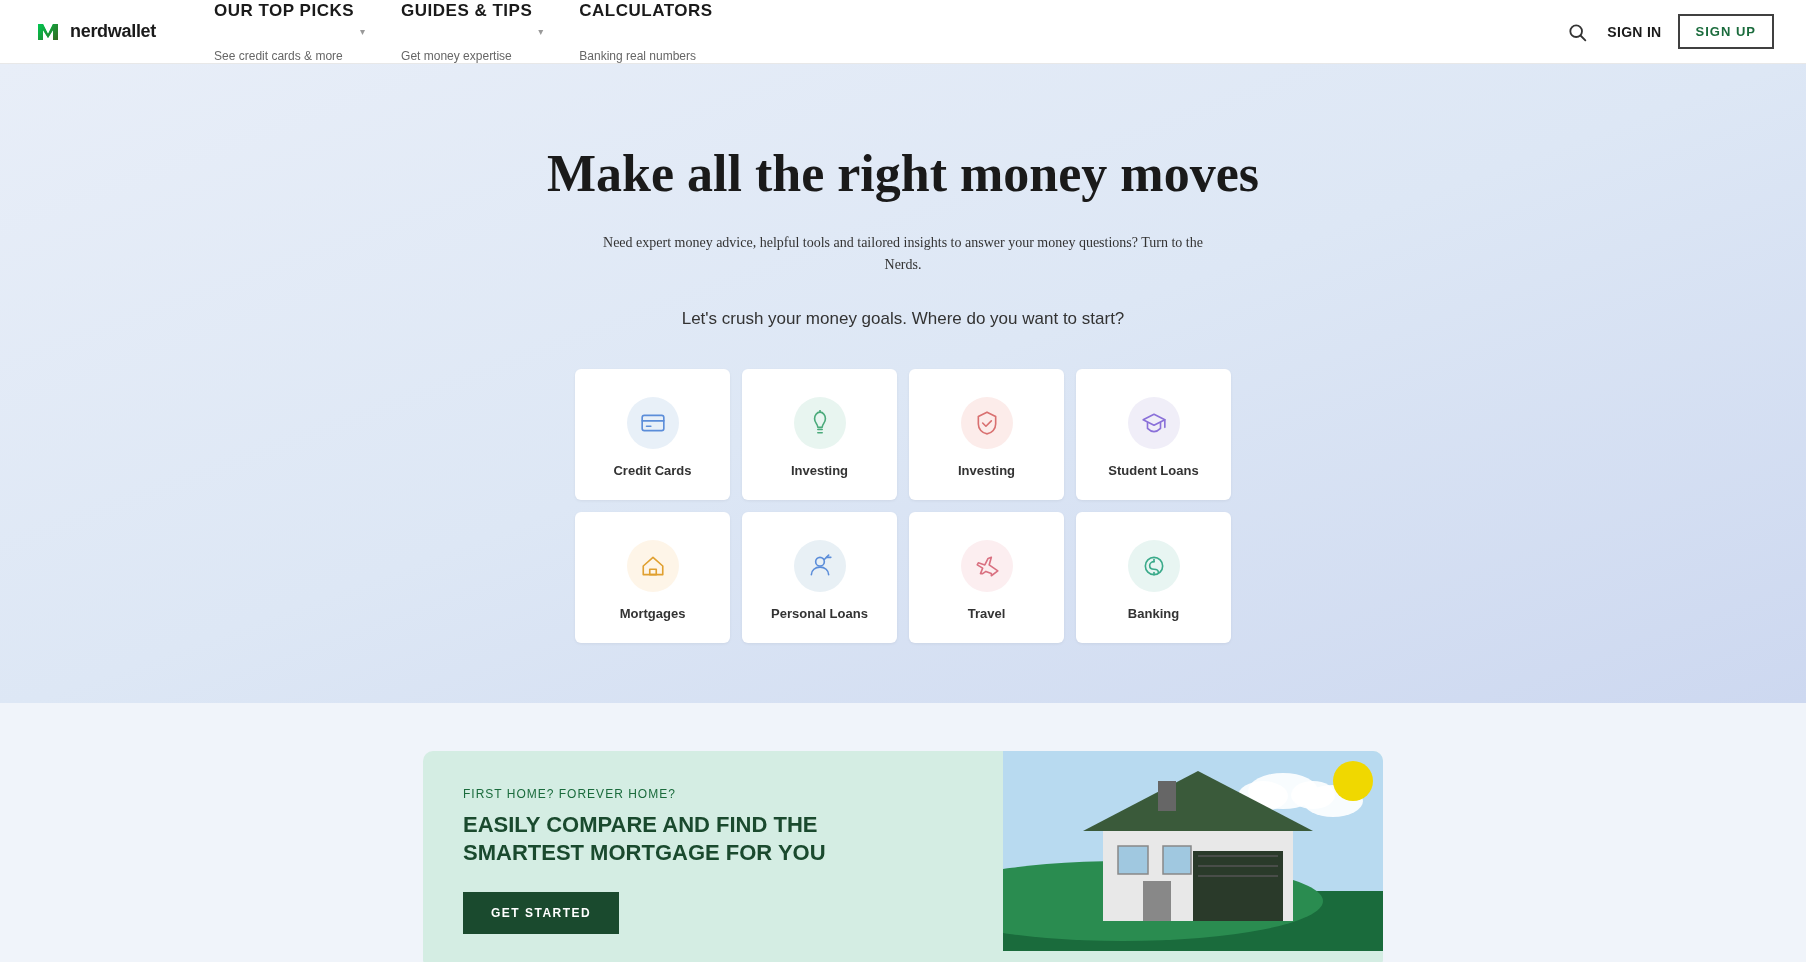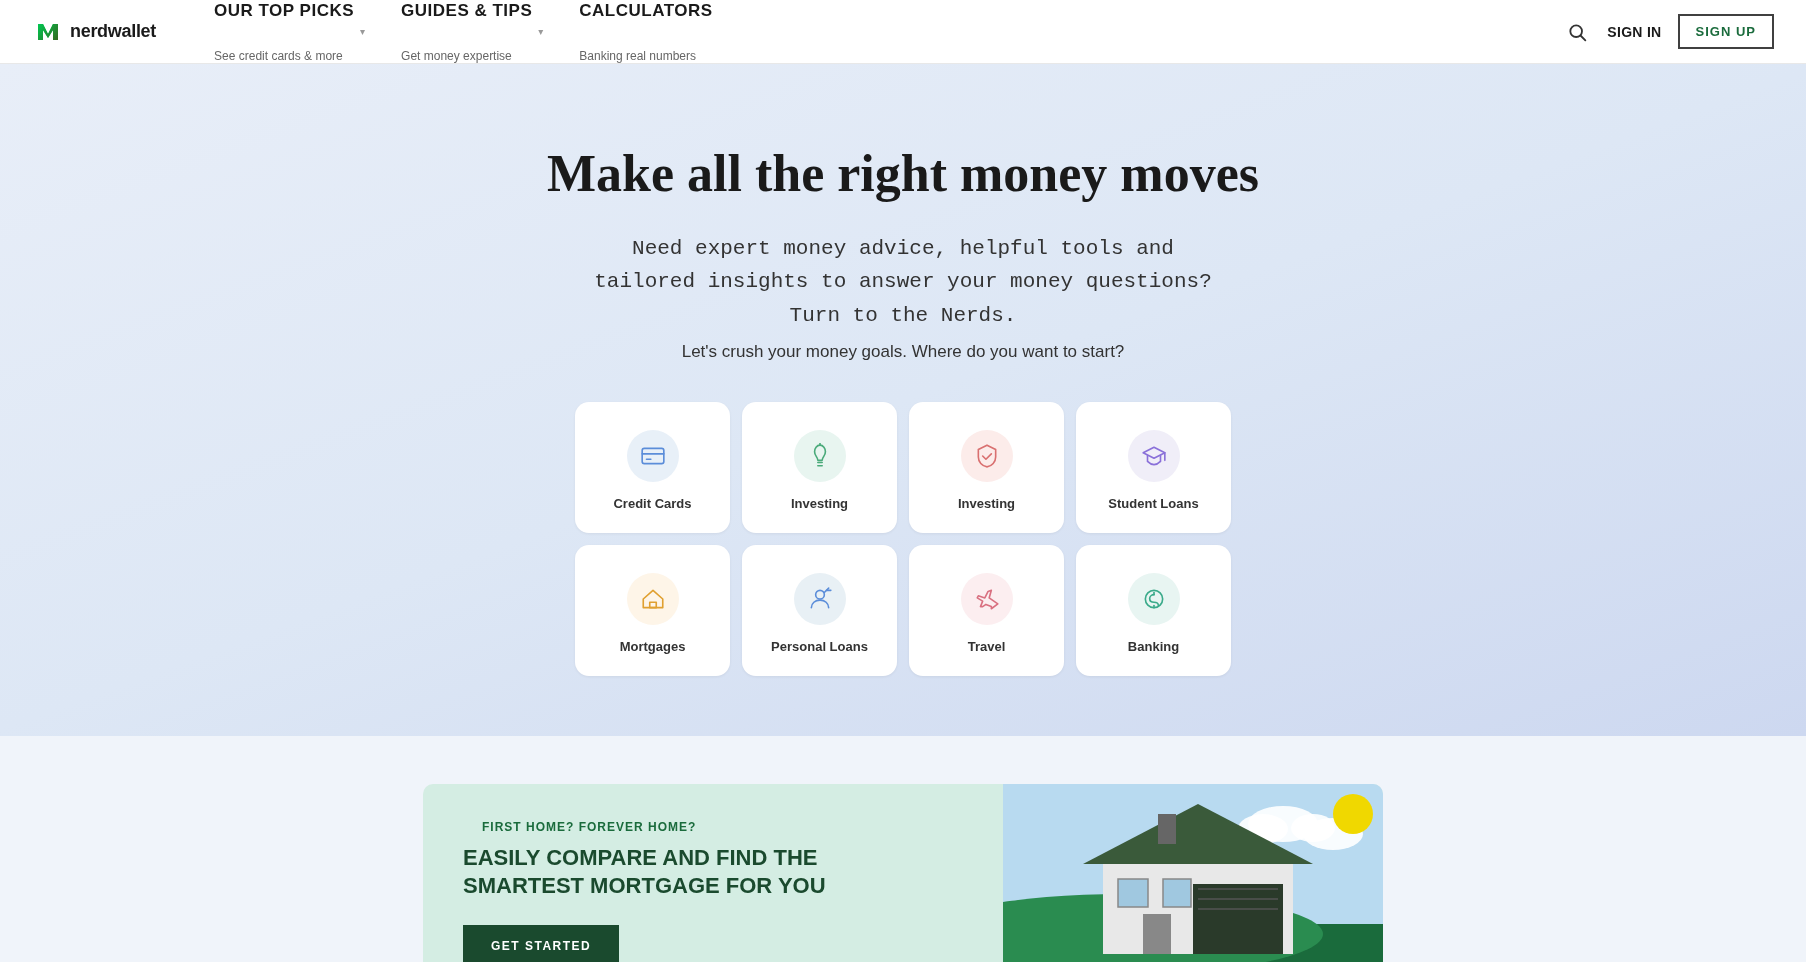--- a/index.html
+++ b/index.html
@@ -114,45 +114,45 @@
     }
     .hero-title {
       font-family: Georgia, serif;
       font-size: 52px;
       font-weight: 700;
       color: #1a1a1a;
       margin-bottom: 28px;
       line-height: 1.15;
     }
     .hero-subtitle {
-      font-family: Liberation Mono, monospace;
-      font-size: 21px;
+      font-family: Liberation Serif, serif;
+      font-size: 14px;
       color: #333;
       max-width: 640px;
-      margin: 0 auto 9px;
+      margin: 0 auto 32px;
       line-height: 1.6;
     }
     .hero-cta-text {
       font-family: Arial, sans-serif;
       font-size: 17px;
       color: #333;
       margin-bottom: 40px;
     }
 
     
     .category-grid {
       display: grid;
       grid-template-columns: repeat(4, 155px);
       gap: 12px;
       justify-content: center;
       margin: 0 auto;
     }
     .category-card {
       background: #fff;
-      border-radius: 14px;
+      border-radius: 6px;
       padding: 28px 16px 22px;
       display: flex;
       flex-direction: column;
       align-items: center;
       gap: 14px;
       cursor: pointer;
       box-shadow: 0 1px 3px rgba(0,0,0,0.06);
       transition: box-shadow 0.2s;
       min-height: 110px;
     }
@@ -192,26 +192,25 @@
     .promo-content {
       padding: 36px 40px;
       flex: 1;
       display: flex;
       flex-direction: column;
       justify-content: center;
     }
     .promo-eyebrow {
       font-family: Arial, sans-serif;
       font-size: 12px;
-      font-weight: 700;
+      font-weight: 400;
       color: #1a6b3c;
       letter-spacing: 1px;
       text-transform: uppercase;
       margin-bottom: 10px;
-      margin-left: 19px;
     }
     .promo-title {
       font-family: Arial, sans-serif;
       font-size: 22px;
       font-weight: 800;
       color: #1a4a2e;
       text-transform: uppercase;
       line-height: 1.3;
       margin-bottom: 24px;
       max-width: 380px;

